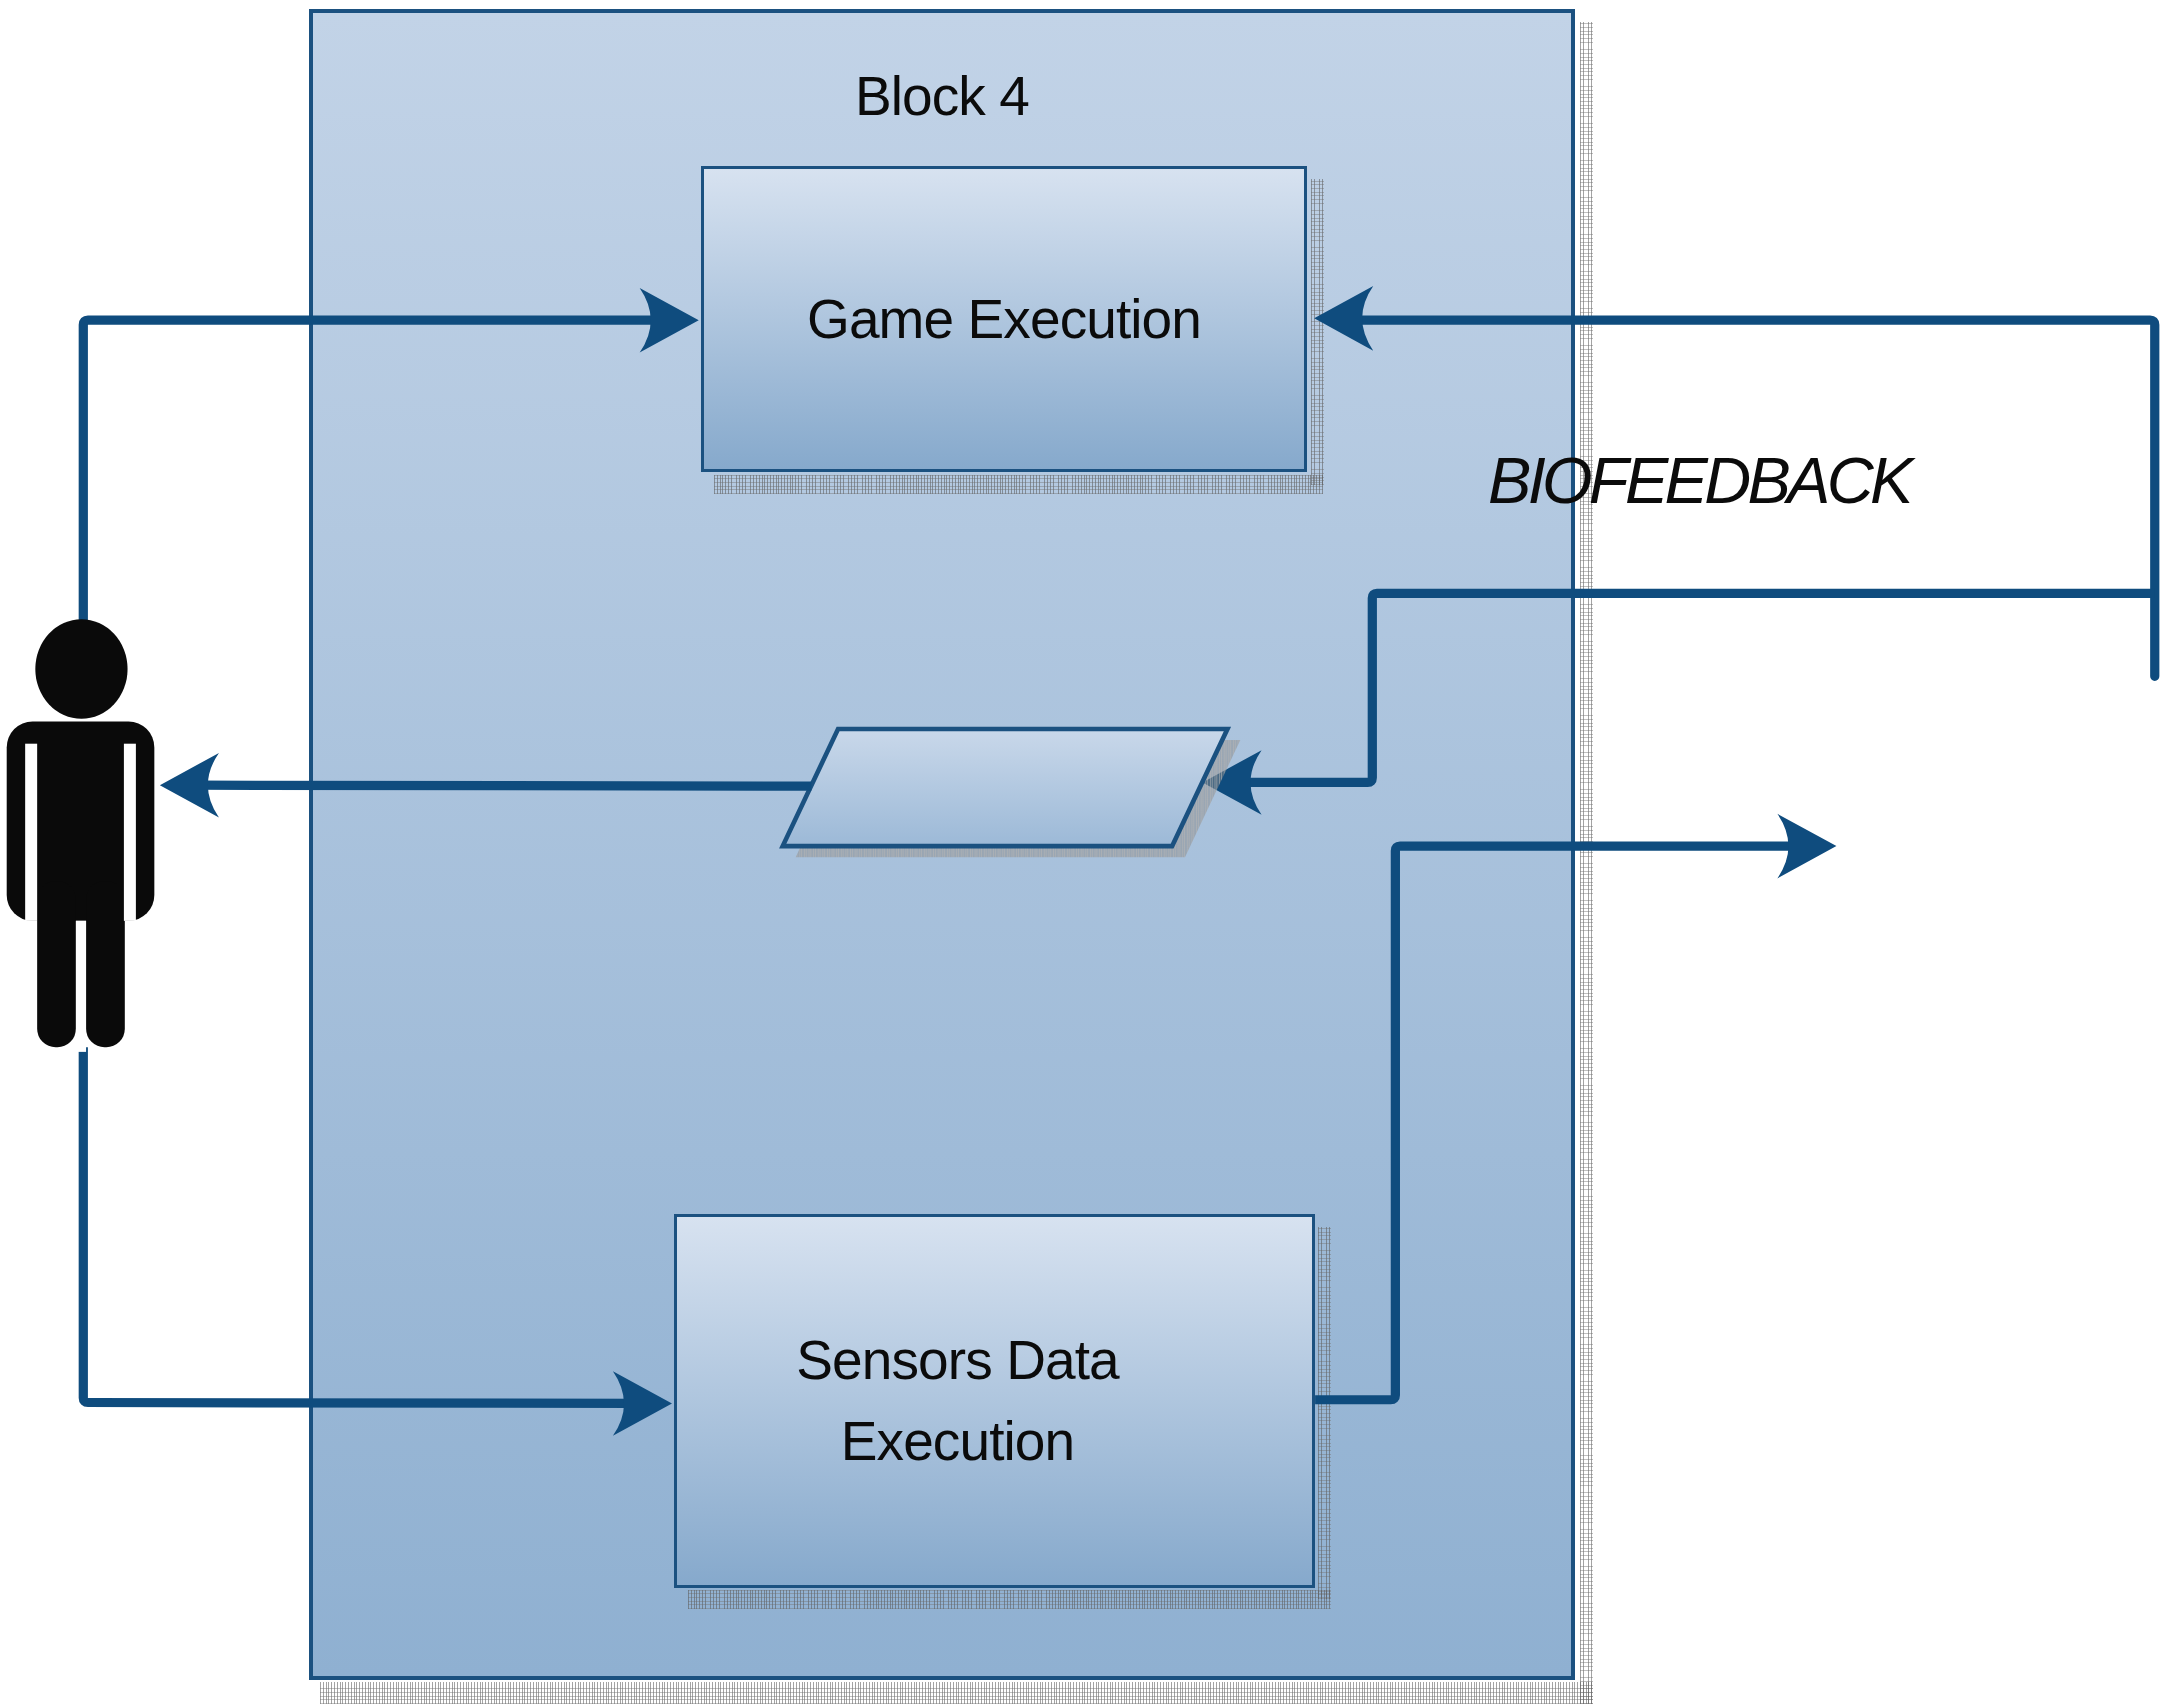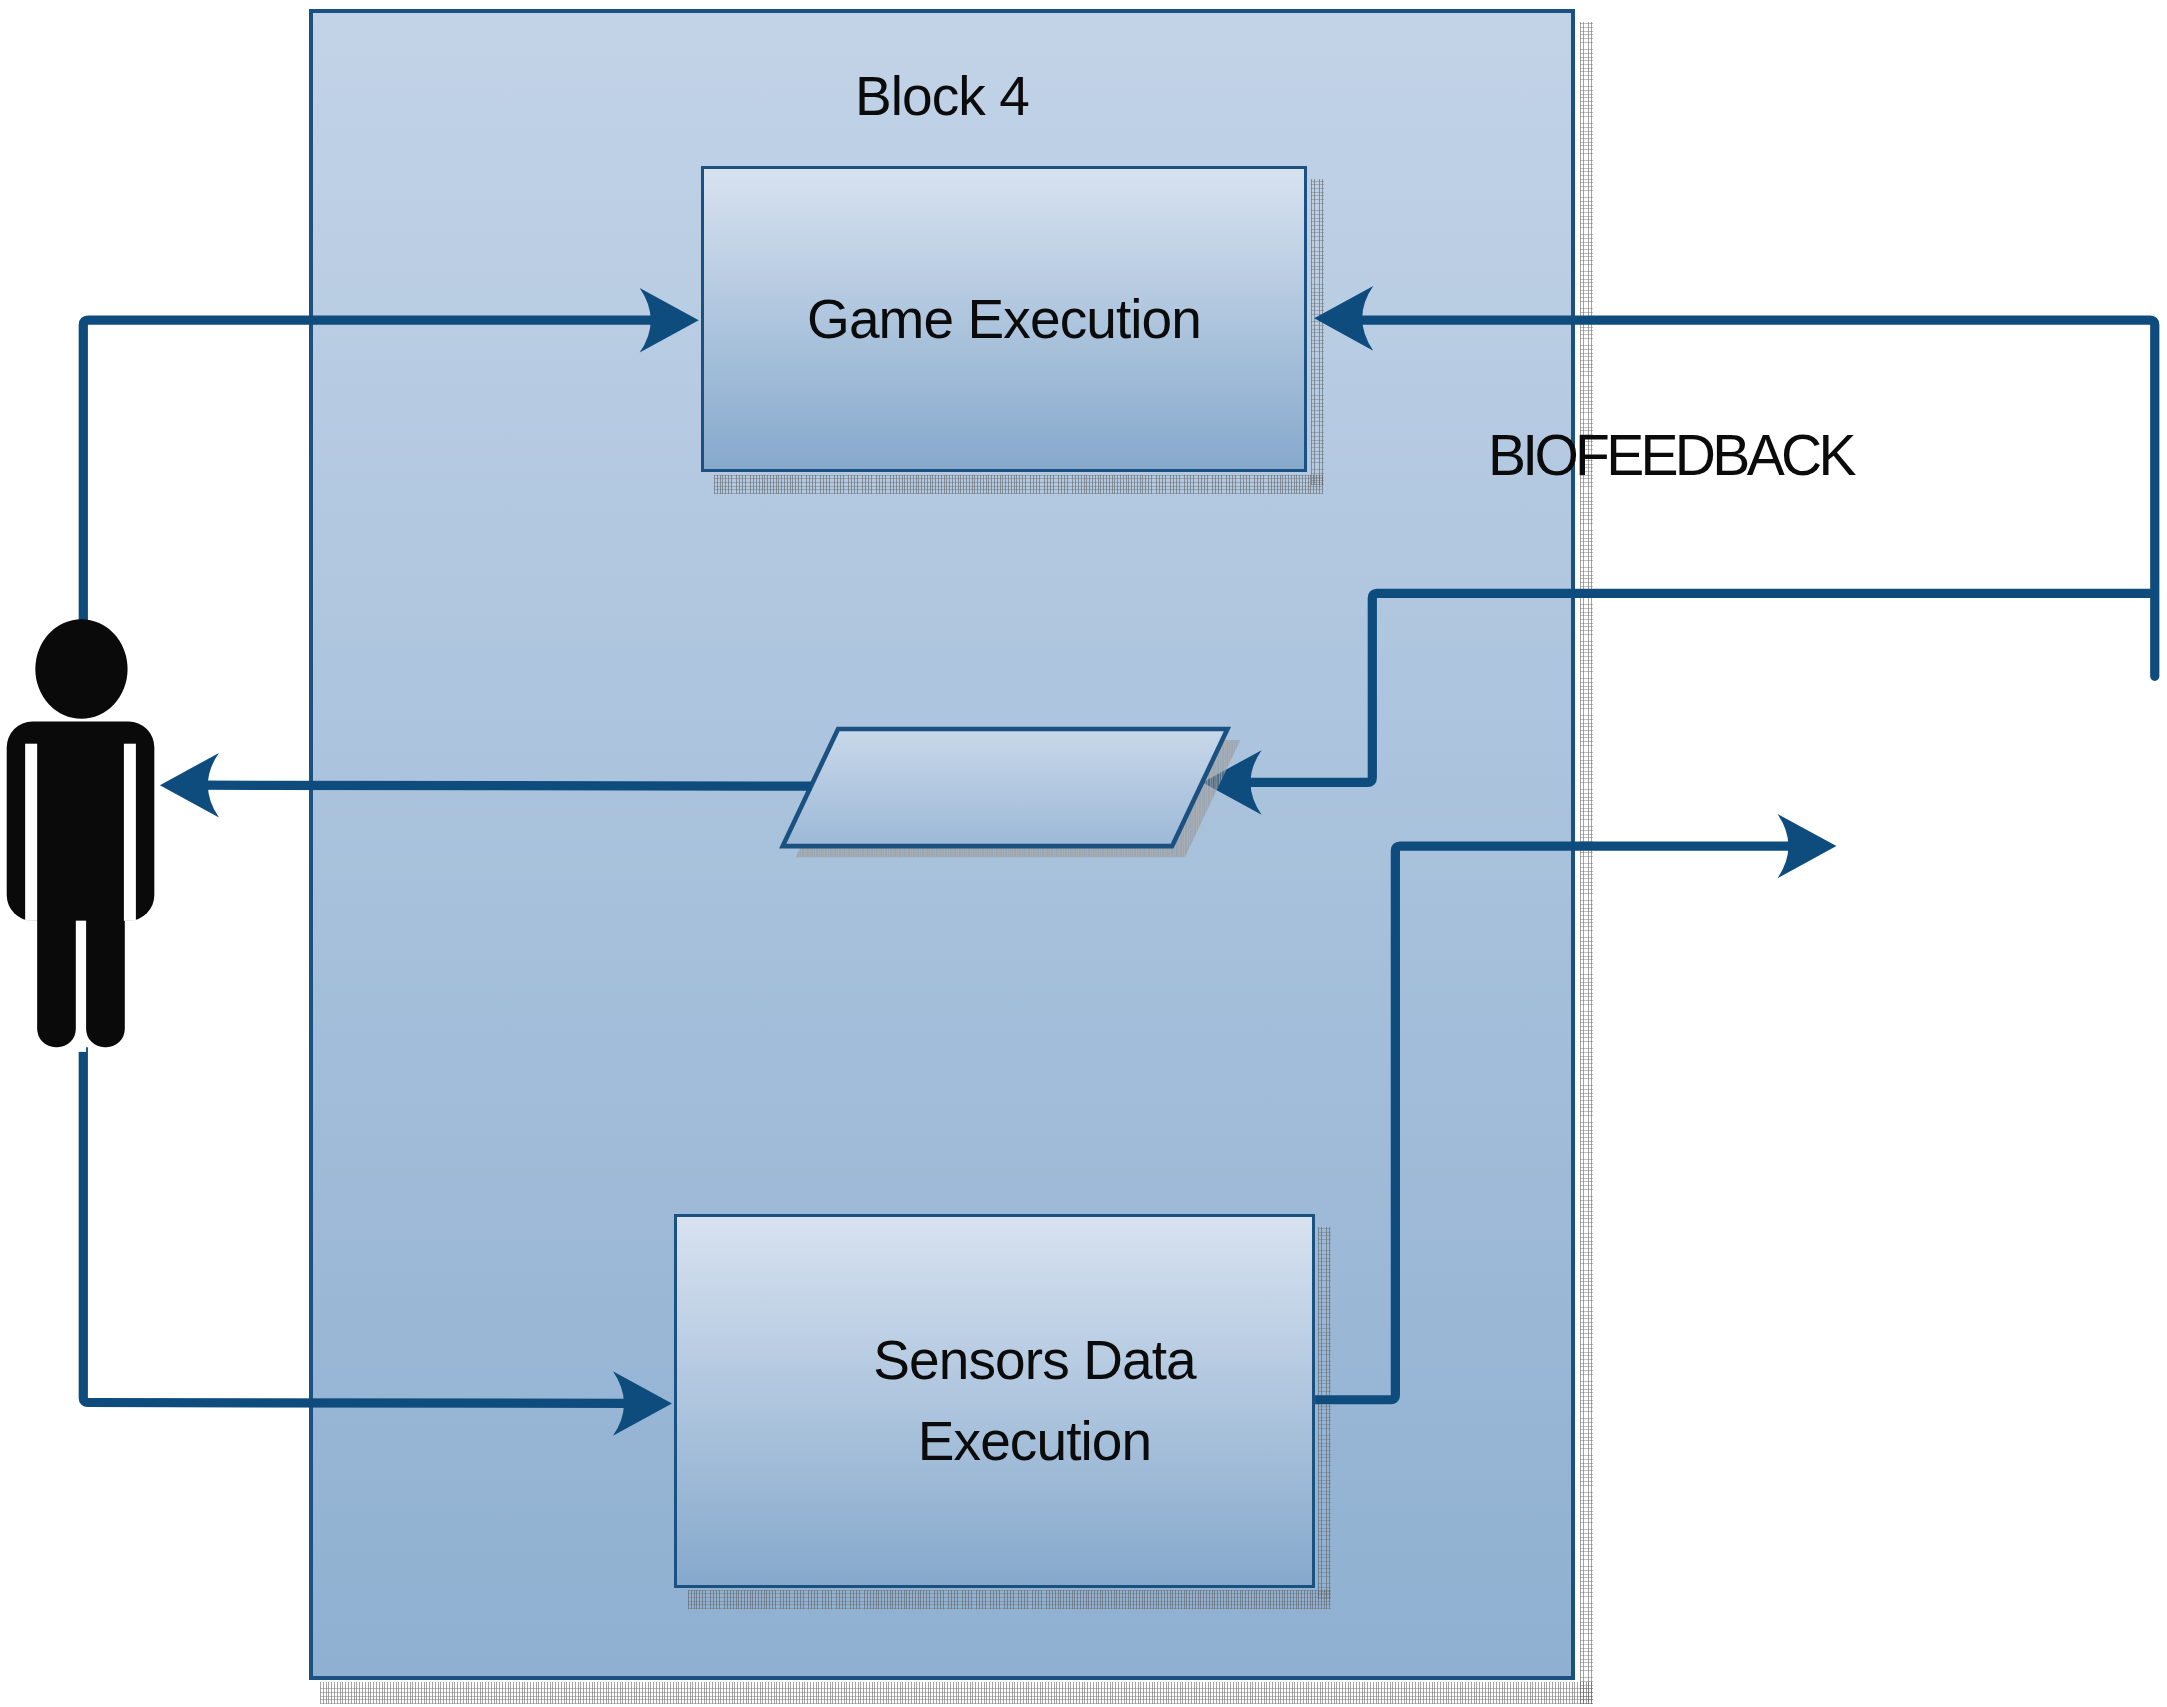--- a/index.html
+++ b/index.html
@@ -65,23 +65,23 @@
     left:309px;top:55px;width:1266px;
     text-align:center;line-height:83px;
     z-index:5;
   }
   .data-label{
     left:783px;top:729px;width:445px;height:117px;
     display:flex;align-items:center;justify-content:center;
     z-index:5;
   }
   .biofeedback{
-    left:1488px;top:420px;
-    font-size:57px;letter-spacing:-3.7px;line-height:70px;
-    z-index:6;white-space:nowrap;
+    left:1488px;top:446px;
+    font-size:65px;letter-spacing:-3.7px;line-height:70px;
+    z-index:6;white-space:nowrap;font-style:italic;
   }
   .overlay{
     position:absolute;left:0;top:0;z-index:3;
     pointer-events:none;
   }
   .conn{
     fill:none;
     stroke:var(--connector);
     stroke-width:10;
     stroke-linejoin:round;
@@ -157,21 +157,21 @@
       <rect class="person-white" x="134" y="806" width="13" height="192"></rect>
       <rect class="person-white" x="82" y="998" width="11" height="142"></rect>
     </g>
   </svg>
 
   <div class="abs label block-title">Block 4</div>
 
   <div class="abs label" style="left:701px;top:166px;width:606px;height:306px;display:flex;align-items:center;justify-content:center;">Game Execution</div>
 
 
-  <div class="abs label" style="left:714px;top:1214px;width:641px;height:374px;display:flex;flex-direction:column;align-items:center;justify-content:center;">
+  <div class="abs label" style="left:637px;top:1214px;width:641px;height:374px;display:flex;flex-direction:column;align-items:center;justify-content:center;">
     <span>Sensors Data</span>
     <span>Execution</span>
   </div>
 
   <div class="abs label biofeedback">BIOFEEDBACK</div>
 
 </div>
 
 
 </body></html>

